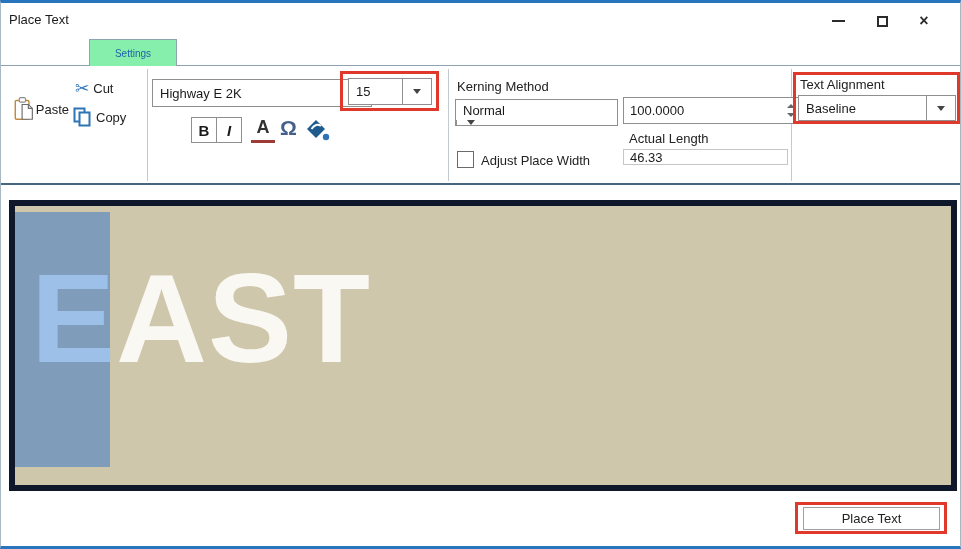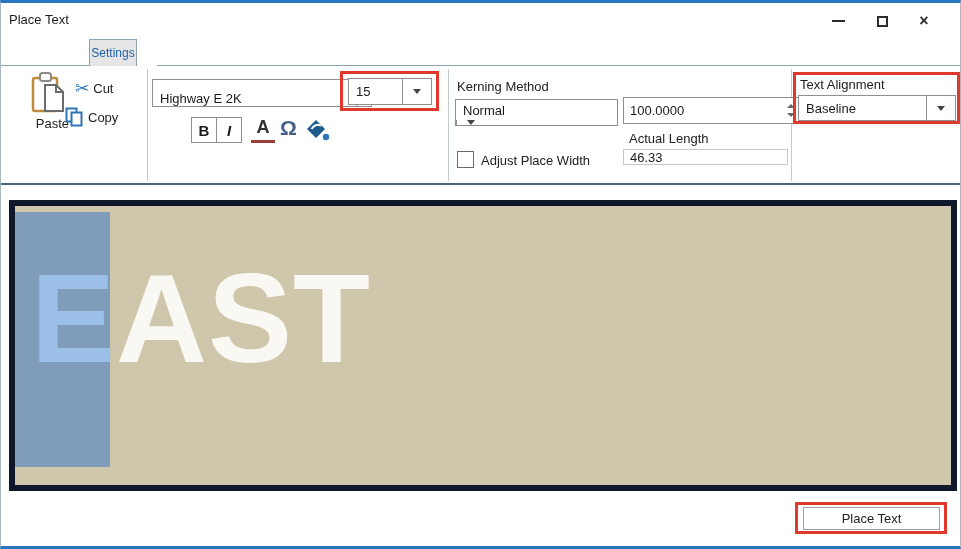--- a/index.html
+++ b/index.html
@@ -13,39 +13,39 @@
   
   .titlebar { position:absolute; left:0; top:0; width:100%; height:33px; background:#fff; }
   .title { position:absolute; left:8px; top:9px; font-size:13px; color:#1a1a1a; }
   .winbtn { position:absolute; top:5px; width:30px; height:26px; display:flex; align-items:center; justify-content:center; cursor:default; }
   .btn-min { left:822px; } .btn-max { left:866px; } .btn-close { left:908px; }
   .min-bar { width:13px; height:2px; background:#2b2b2b; }
   .max-box { width:11px; height:11px; border:2px solid #2b2b2b; }
   .close-x { font-size:16px; color:#2b2b2b; font-weight:bold; line-height:1; }
   
   .tab-settings {
-    position:absolute; left:88px; top:36px; width:48px; height:27px; background:#e5e5e5;
+    position:absolute; left:88px; top:36px; width:88px; height:27px; background:#86efac;
     border:1px solid #8ea3ad; border-bottom:none;
     display:flex; align-items:center; justify-content:center;
-    font-size:12px; color:#1f62a8; z-index:2;
+    font-size:10px; color:#1f62a8; z-index:2;
   }
   .tabline { position:absolute; top:62px; height:1px; background:#8ea3ad; }
   .tabline.left { left:0; width:88px; }
   .tabline.right { left:156px; width:805px; }
   
   .ribbon { position:absolute; left:0; top:63px; width:100%; height:117px; background:#fff; }
   .ribbon-bottom { position:absolute; left:0; top:180px; width:100%; height:2px; background:#46677f; }
   .vdiv { position:absolute; top:66px; height:112px; width:1px; background:#c3cbd1; }
   .lbl { position:absolute; font-size:13px; color:#222; white-space:nowrap; }
   
-  .paste-btn { position:absolute; left:12px; top:68px; width:56px; height:76px; display:flex; flex-direction:column; align-items:flex-end; cursor:default; }
+  .paste-btn { position:absolute; left:12px; top:68px; width:56px; height:76px; display:flex; flex-direction:row; align-items:center; cursor:default; }
   .paste-btn .cap { font-size:13px; color:#222; margin-top:1px; }
   .mini-btn { position:absolute; display:flex; align-items:center; gap:4px; font-size:13px; color:#222; cursor:default; }
   .cut-btn { left:74px; top:77px; }
-  .copy-btn { left:64px; top:104px; }
+  .copy-btn { left:72px; top:104px; }
   .scissors { color:#2e75b6; font-size:17px; line-height:1; }
   
   .combo { position:absolute; background:#fff; border:1px solid #8f8f8f; display:flex; align-items:stretch; font-size:13px; color:#1a1a1a; }
   .combo .val { flex:1; display:flex; align-items:center; padding:0 7px; overflow:hidden; white-space:nowrap; }
   .combo .dd { width:29px; border-left:1px solid #8f8f8f; display:flex; align-items:center; justify-content:center; }
   .tri-down { width:0; height:0; border-left:4px solid transparent; border-right:4px solid transparent; border-top:5px solid #444; }
   .tri-up-s { width:0; height:0; border-left:4px solid transparent; border-right:4px solid transparent; border-bottom:4px solid #666; }
   .tri-dn-s { width:0; height:0; border-left:4px solid transparent; border-right:4px solid transparent; border-top:4px solid #666; }
   .field { position:absolute; background:#fff; border:1px solid #8f8f8f; font-size:13px; color:#1a1a1a; display:flex; align-items:center; padding:0 6px; }
   .spin { position:absolute; right:3px; top:0; height:100%; width:16px; display:flex; flex-direction:column; align-items:center; justify-content:center; gap:5px; }
@@ -111,21 +111,21 @@
     <span>Cut</span>
   </div>
   <div class="mini-btn copy-btn">
     <svg width="19" height="20" viewBox="0 0 19 20">
       <rect x="1.5" y="1.5" width="10" height="13" fill="#fff" stroke="#2e75b6" stroke-width="2"></rect>
       <rect x="6.5" y="5.5" width="10" height="13" fill="#fff" stroke="#2e75b6" stroke-width="2"></rect>
     </svg>
     <span>Copy</span>
   </div>
 
-  <div class="combo" style="left:151px; top:76px; width:220px; height:28px;align-items:flex-end;">
+  <div class="combo" style="left:151px; top:76px; width:220px; height:28px;">
     <span class="val">Highway E 2K</span>
     <span class="dd">
         <span class="tri-down"></span>
       </span>
   </div>
   <div class="combo" style="left:347px; top:75px; width:84px; height:27px;">
     <span class="val">15</span>
     <span class="dd">
         <span class="tri-down"></span>
       </span>

